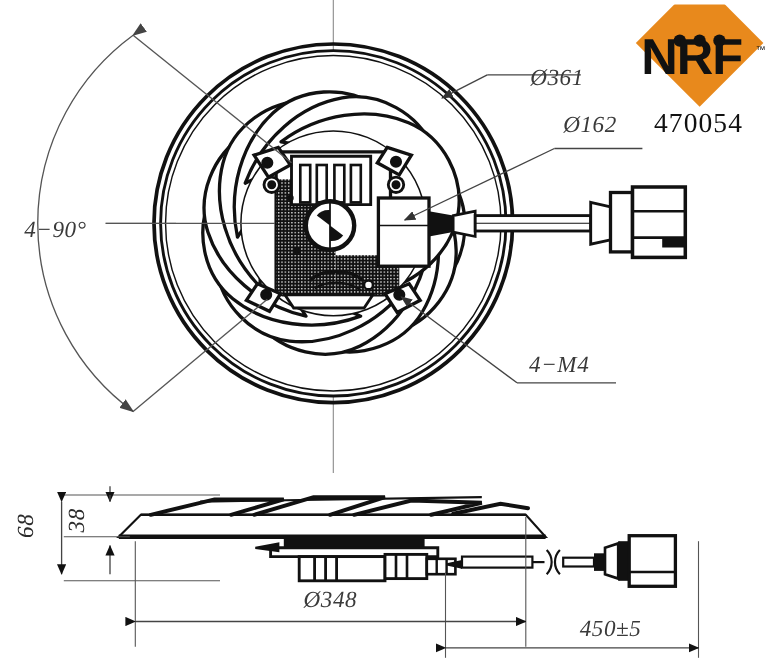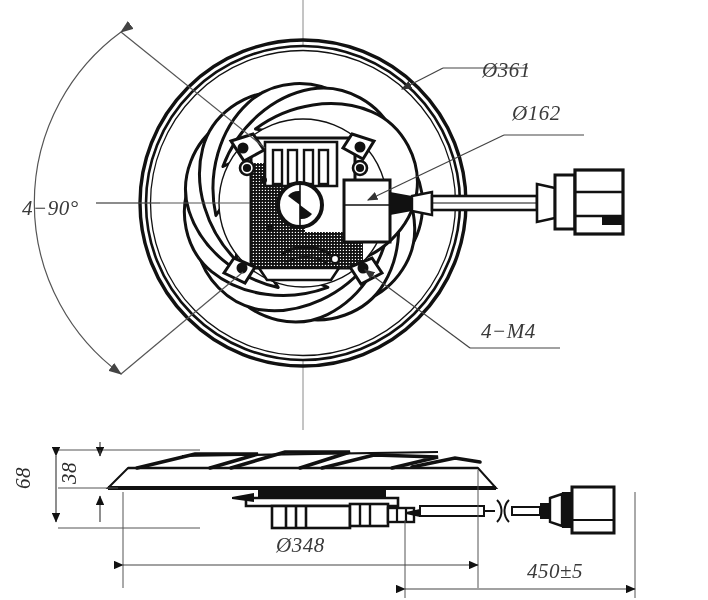--- a/index.html
+++ b/index.html
@@ -298,14 +298,29 @@
 
     <text class="dimtext-b" x="30" y="489" transform="rotate(-90 30 489)">68</text>
 
     <text class="dimtext-b" x="76" y="484" transform="rotate(-90 76 484)">38</text>
 
     <text class="dimtext" x="276" y="552">Ø348</text>
 
     <text class="dimtext" x="527" y="578">450±5</text>
   </svg>
 
+  <div class="logo-wrap">
+    <svg width="128" height="130">
+      <rect x="24" y="-6" width="82" height="82" transform="rotate(45 65 35)" fill="#E8891C"></rect>
+      <g fill="#111">
+        <circle cx="47" cy="33" r="5.6"></circle>
+        <circle cx="65" cy="33" r="5.6"></circle>
+        <circle cx="83" cy="33" r="5.6"></circle>
+      </g>
+      <text class="nrf-text" x="12" y="63">NRF</text>
+      <text x="116" y="44" font-family="Liberation Sans, sans-serif" font-size="9" fill="#111">™</text>
+    </svg>
+    <svg width="128" height="36" style="position:absolute;left:0;top:90px">
+      <text class="partno" x="64" y="26" text-anchor="middle">470054</text>
+    </svg>
+  </div>
 
 </div>
 
 </body></html>

